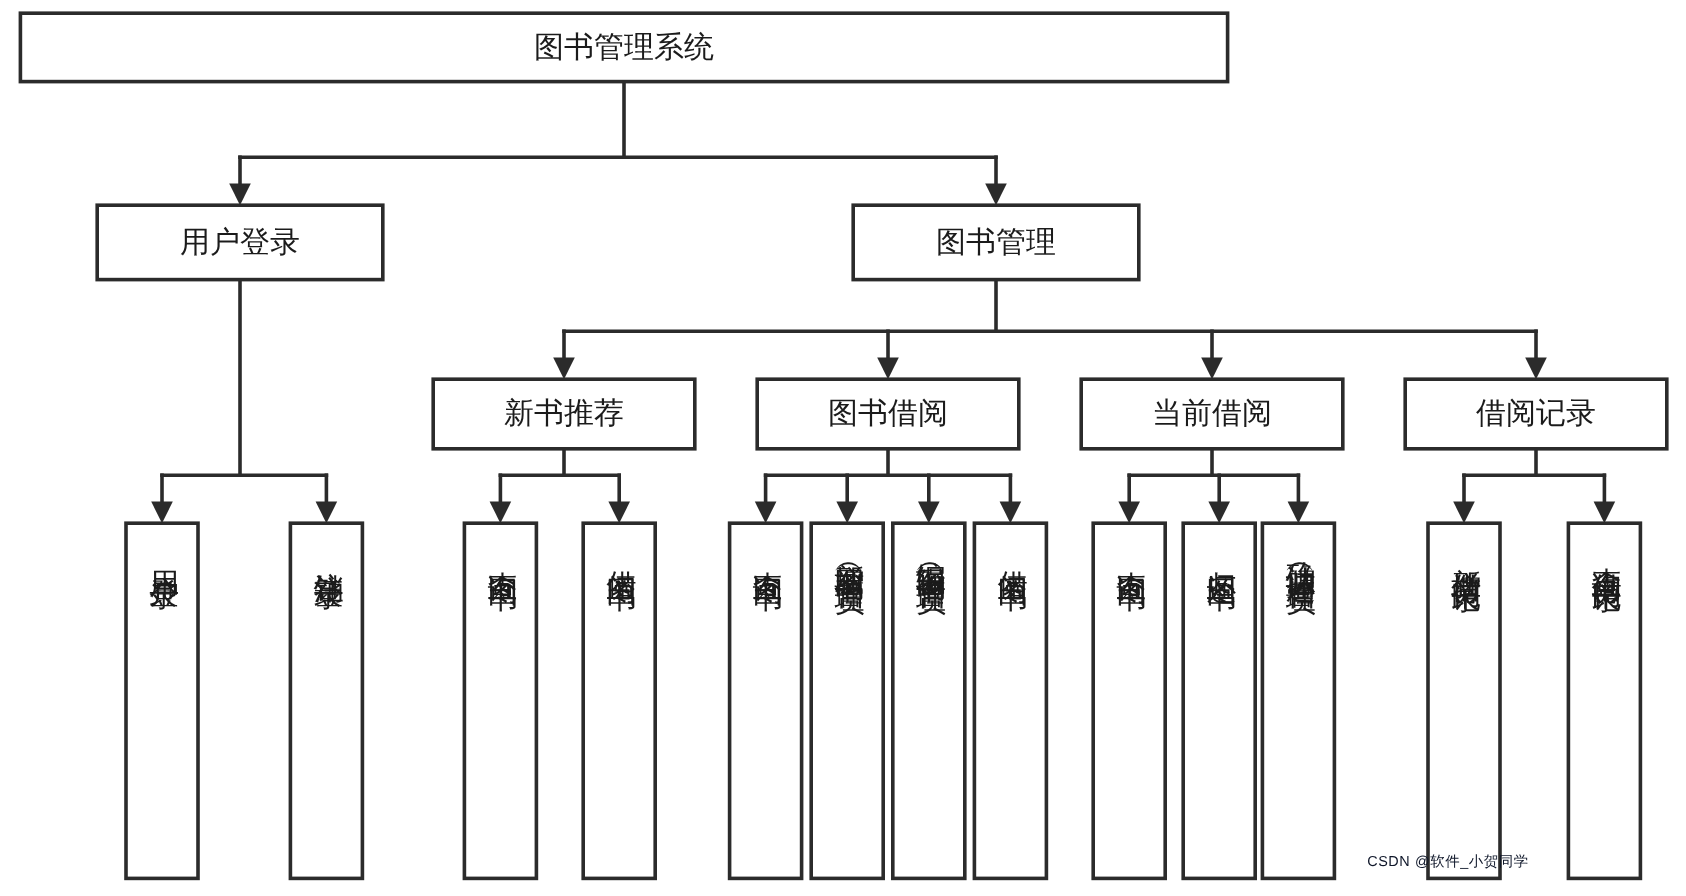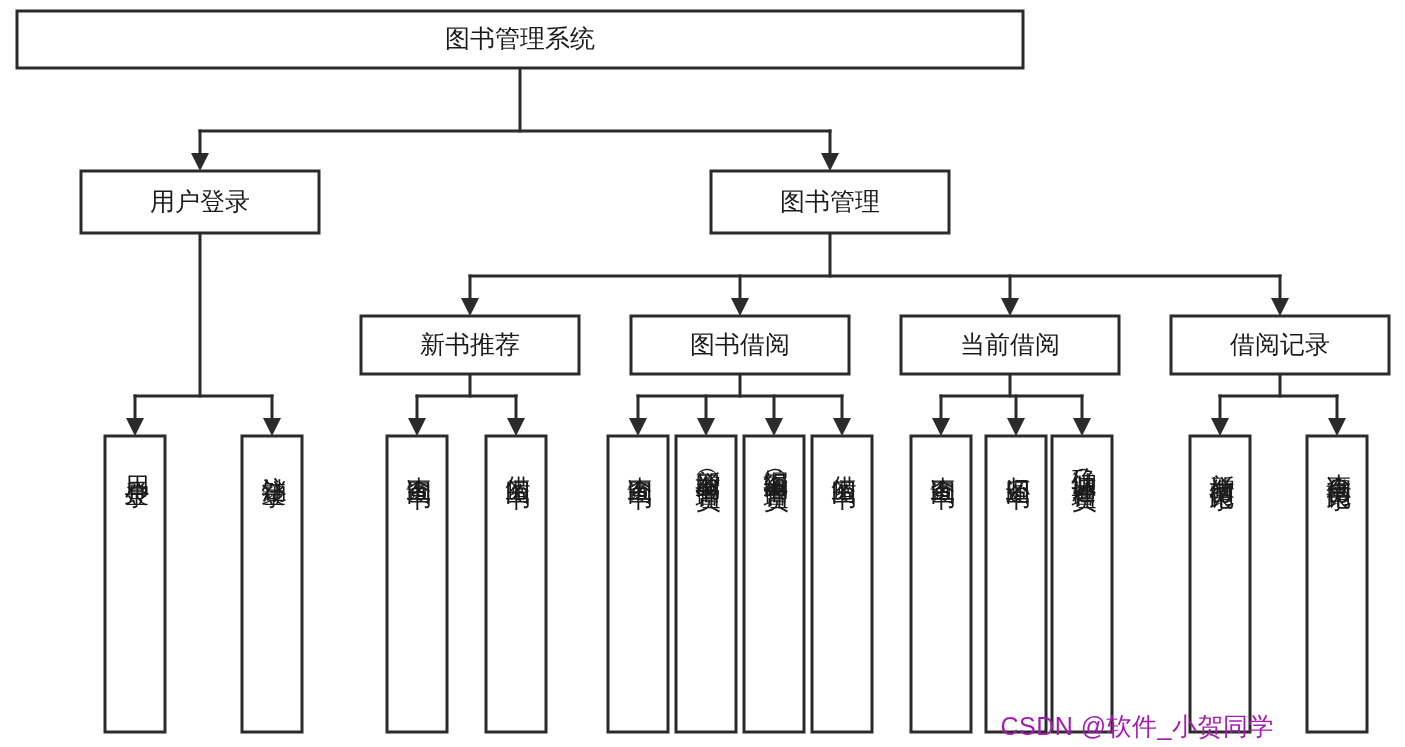--- a/index.html
+++ b/index.html
@@ -59,24 +59,24 @@
     text-anchor: middle;
     dominant-baseline: middle;
     writing-mode: vertical-rl;
     text-orientation: upright;
     letter-spacing: 3px;
     white-space: pre;
   }
   .watermark {
     position: absolute;
     right: 6px;
-    bottom: 4px;
-    font-family: "Liberation Sans", "DejaVu Sans", sans-serif;
-    font-size: 25px;
-    color: #a21caf;
+    bottom: 20px;
+    font-family: "Liberation Sans", "DejaVu Sans", sans-serif;
+    font-size: 12px;
+    color: #0f172a;
     letter-spacing: 0.5px;
     white-space: nowrap;
     pointer-events: none;
   }
 </style>
 </head>
 <body>
 
 <div id="diagram-root">
 

